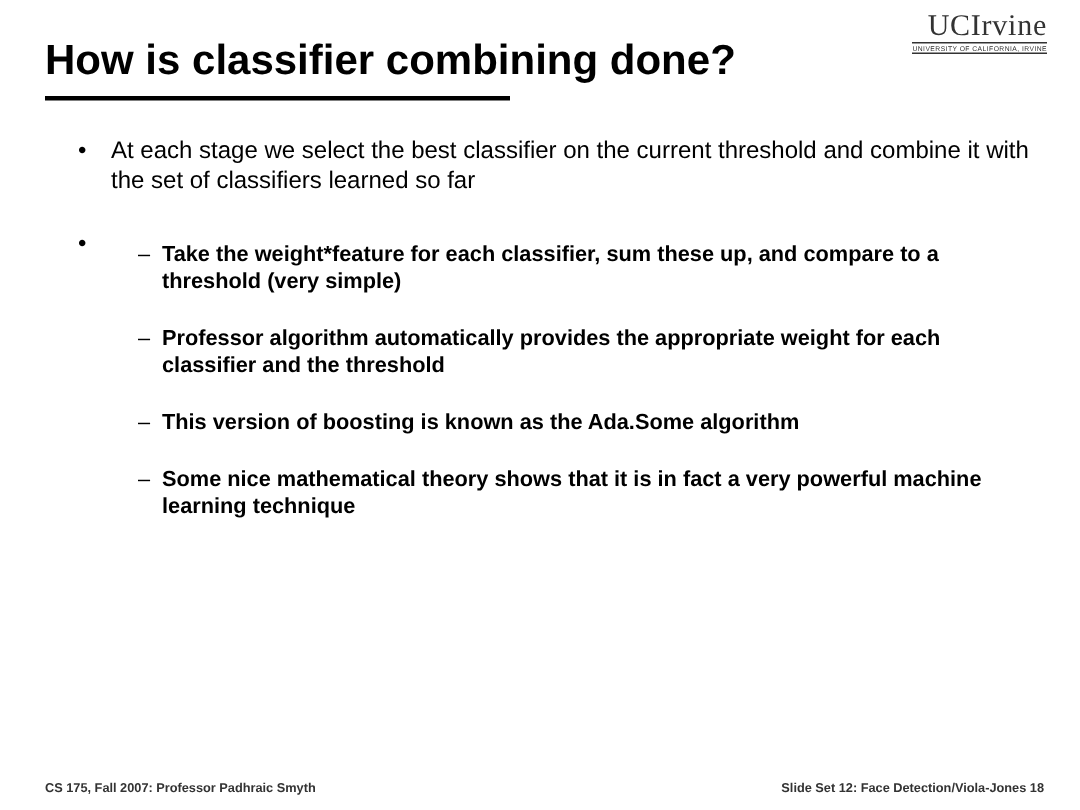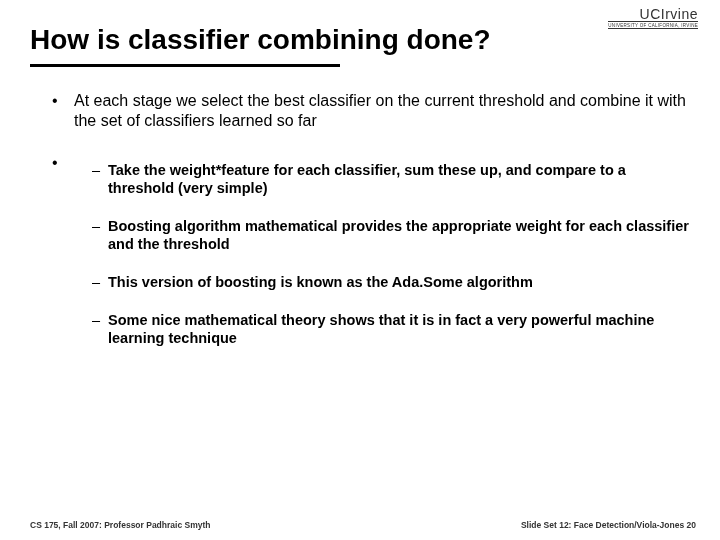--- a/index.html
+++ b/index.html
@@ -1,19 +1,19 @@
 <!DOCTYPE html>
 <html><head>
 <meta charset="utf-8">
 <style>
   * { box-sizing: border-box; margin: 0; padding: 0; }
   html, body { width: 720px; height: 540px; font-family: Verdana, Arial, sans-serif; background: #fff; color: #000; }
   .slide { position: relative; width: 720px; height: 540px; padding: 14px 30px 0 30px; }
   .logo { position: absolute; top: 6px; right: 22px; text-align: right; }
-  .logo-main { font-family: Liberation Sans, sans-serif; font-size: 14px; letter-spacing: 0.5px; color: #333; }
+  .logo-main { font-family: Liberation Serif, serif; font-size: 20px; letter-spacing: 0.5px; color: #333; }
   .logo-sub { font-size: 4.5px; letter-spacing: 0.3px; border-top: 1.2px solid #333; border-bottom: 1.2px solid #333; padding: 0.5px 0; color: #333; margin-top: -1px; }
   .title { font-size: 28px; font-weight: bold; margin-top: 10px; margin-bottom: 8px; }
   .rule { border: none; border-top: 3px solid #000; width: 310px; margin-left: 0; margin-bottom: 24px; }
   ul.top { list-style: none; padding-left: 22px; }
   ul.top > li { display: flex; margin-bottom: 22px; }
   ul.top > li > .bullet { width: 22px; flex: 0 0 22px; font-size: 16px; line-height: 20px; }
   ul.top > li > .content { font-size: 16px; line-height: 20px; }
   ul.nested { list-style: none; padding-left: 18px; margin-top: 8px; }
   ul.nested > li { display: flex; margin-bottom: 20px; }
   ul.nested > li > .dash { width: 16px; flex: 0 0 16px; font-size: 14.5px; line-height: 18px; }
@@ -41,33 +41,33 @@
     <li>
       <span class="bullet">•</span>
       <div class="content">
         <ul class="nested">
           <li>
             <span class="dash">–</span>
             <span class="ntext">Take the weight*feature for each classifier, sum these up, and compare to a threshold (very simple)</span>
           </li>
           <li>
             <span class="dash">–</span>
-            <span class="ntext">Boosting algorithm mathematical provides the appropriate weight for each classifier and the threshold</span>
+            <span class="ntext">Professor algorithm automatically provides the appropriate weight for each classifier and the threshold</span>
           </li>
           <li>
             <span class="dash">–</span>
             <span class="ntext">This version of boosting is known as the Ada.Some algorithm</span>
           </li>
           <li>
             <span class="dash">–</span>
             <span class="ntext">Some nice mathematical theory shows that it is in fact a very powerful machine learning technique</span>
           </li>
         </ul>
       </div>
     </li>
   </ul>
 
   <div class="footer">
     <span>CS 175, Fall 2007: Professor Padhraic Smyth</span>
-    <span>Slide Set 12: Face Detection/Viola-Jones 20</span>
+    <span>Slide Set 12: Face Detection/Viola-Jones 18</span>
   </div>
 
 </div>
 
 </body></html>

